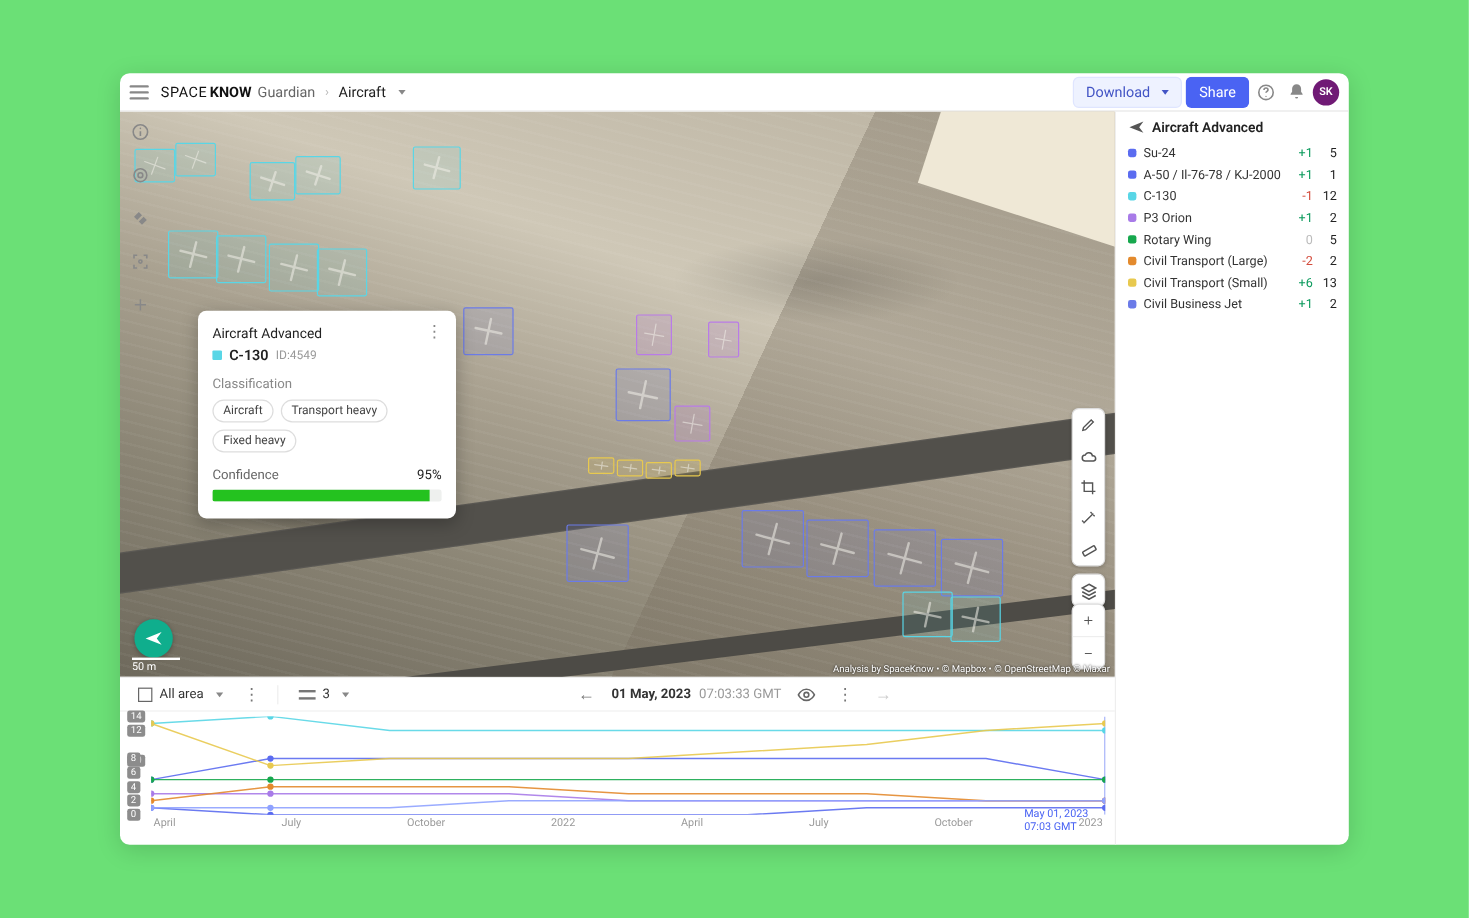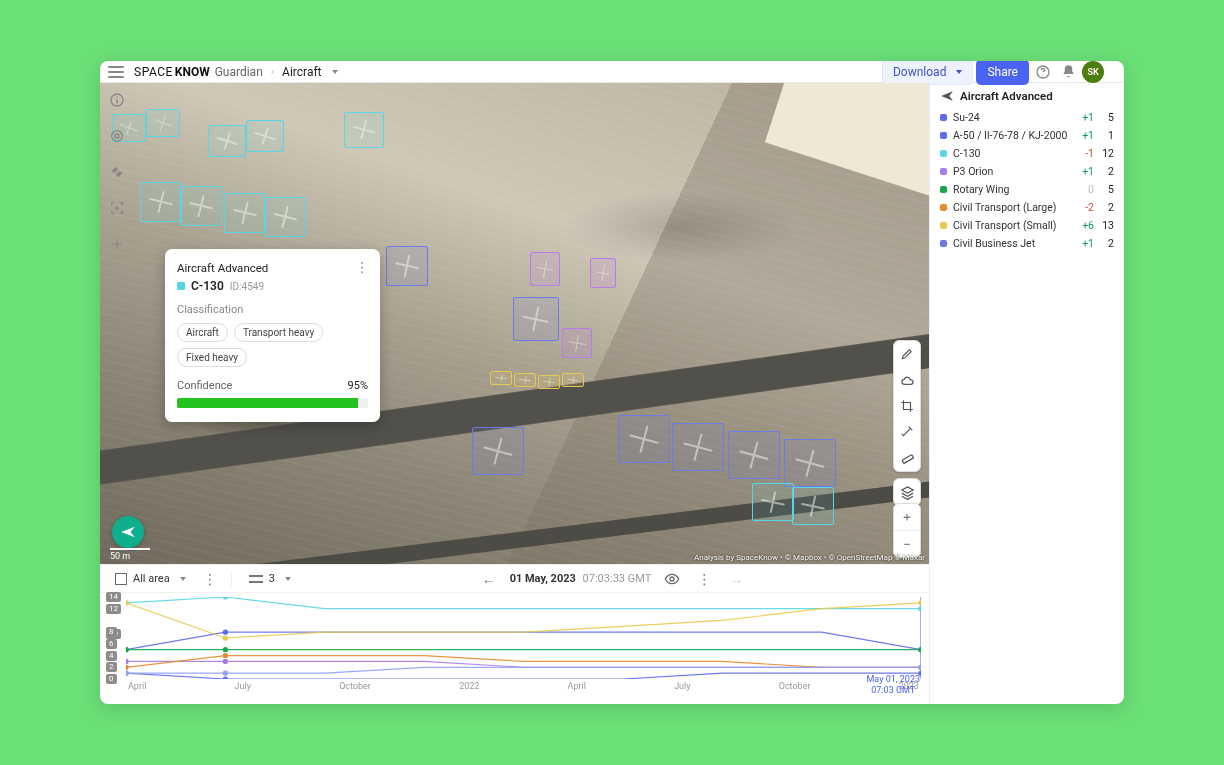--- a/index.html
+++ b/index.html
@@ -1,34 +1,34 @@
 <!DOCTYPE html>
 <html><head>
 <meta charset="utf-8">
 <style>
   * { box-sizing: border-box; margin: 0; padding: 0; }
   body { font-family: -apple-system, BlinkMacSystemFont, "Segoe UI", Roboto, Helvetica, Arial, sans-serif; background:#6be076; display:flex; align-items:center; justify-content:center; width:1224px; height:765px; }
   .frame { width:1024px; height:643px; background:#fff; border-radius:8px; box-shadow:0 4px 20px rgba(0,0,0,.15); overflow:hidden; position:relative; display:flex; flex-direction:column; }
   
-  .hdr { height:22px; border-bottom:1px solid #e6e6e6; display:flex; align-items:center; padding:0 20px 0 8px; font-size:12px; color:#111; }
+  .hdr { height:32px; border-bottom:1px solid #e6e6e6; display:flex; align-items:center; padding:0 8px 0 8px; font-size:12px; color:#111; }
   .hamburger { width:16px; height:12px; margin-right:10px; position:relative; }
   .hamburger span { position:absolute; left:0; right:0; height:2px; background:#888; border-radius:1px; }
   .hamburger span:nth-child(1){top:0} .hamburger span:nth-child(2){top:5px} .hamburger span:nth-child(3){top:10px}
   .brand { font-size:12px; display:flex; align-items:center; gap:2px; }
   .brand .b1{letter-spacing:.5px} .brand b{font-weight:700}
   .brand .sub{color:#666; margin-left:3px}
   .chev { color:#bbb; margin:0 8px; font-size:11px; }
   .bcrumb { display:flex; align-items:center; gap:6px; color:#222; font-size:12px; }
   .caret { border-top:4px solid #888; border-left:3px solid transparent; border-right:3px solid transparent; margin-left:4px; }
   .hdr-right { margin-left:auto; display:flex; align-items:center; gap:3px; }
   .btn { height:26px; border-radius:5px; display:flex; align-items:center; padding:0 10px; font-size:12px; cursor:pointer; border:1px solid transparent; }
   .btn.dl { background:#eef2ff; color:#4254c5; border-color:#dfe5ff; gap:6px;}
   .btn.share { background:#4a63f3; color:#fff; }
   .iconbtn { width:22px; height:22px; display:flex; align-items:center; justify-content:center; color:#777; font-size:14px;}
-  .avatar { width:22px; height:22px; border-radius:50%; background:#4d7c0f; color:#fff; font-size:9px; display:flex; align-items:center; justify-content:center; font-weight:600;}
+  .avatar { width:22px; height:22px; border-radius:50%; background:#701a75; color:#fff; font-size:9px; display:flex; align-items:center; justify-content:center; font-weight:600;}
   
   .body { flex:1; display:flex; min-height:0;}
   .main { flex:1; display:flex; flex-direction:column; min-width:0;}
   .right { width:195px; border-left:1px solid #eee; padding:6px 10px 0 10px; font-size:11px;}
   
   .maparea { position:relative; flex:1; min-height:0; overflow:hidden;}
   .mapbg { position:absolute; inset:0; background:
     linear-gradient(115deg, rgba(0,0,0,0) 60%, rgba(120,110,95,.35) 60%),
     linear-gradient(200deg, #b9b1a0 0%, #cfc8b7 35%, #a9a190 55%, #8b8575 75%, #6e695c 100%);
   }
@@ -93,21 +93,21 @@
   .pill { display:flex; align-items:center; gap:6px; padding:0 6px; height:22px; border:1px solid transparent; border-radius:4px;}
   .tbar .sep { width:1px; height:16px; background:#eee; margin:0 4px;}
   .tbar .mid { flex:1; display:flex; align-items:center; justify-content:center; gap:10px;}
   .dt { font-size:11px; }
   .dt .tm { color:#999; margin-left:4px;}
   
   .chart { position:relative; height:112px; border-top:1px solid #f1f1f1; padding:4px 8px 0 26px;}
   .ytick { position:absolute; left:6px; font-size:8px; background:#8c8c8c; color:#fff; padding:0 3px; border-radius:2px; line-height:10px; height:10px;}
   svg.plot { width:100%; height:82px; display:block;}
   .xaxis { display:flex; justify-content:space-between; font-size:9px; color:#999; padding:2px 2px 0;}
-  .flag { position:absolute; right:9px; bottom:8px; text-align:center; font-size:9px; color:#4a63f3; line-height:11px;}
+  .flag { position:absolute; right:22px; bottom:8px; text-align:left; font-size:9px; color:#4a63f3; line-height:11px;}
   .crop-ic{width:12px;height:12px;border:1.5px solid #666;position:relative;}
   .crop-ic::before,.crop-ic::after{content:"";position:absolute;background:#666;}
   .sliders-ic{position:relative;width:14px;height:12px}
   .sliders-ic::before,.sliders-ic::after{content:"";position:absolute;left:0;right:0;height:2px;background:#777;}
   .sliders-ic::before{top:2px} .sliders-ic::after{top:8px}
 </style>
 </head>
 <body>
 
 <div class="frame">

